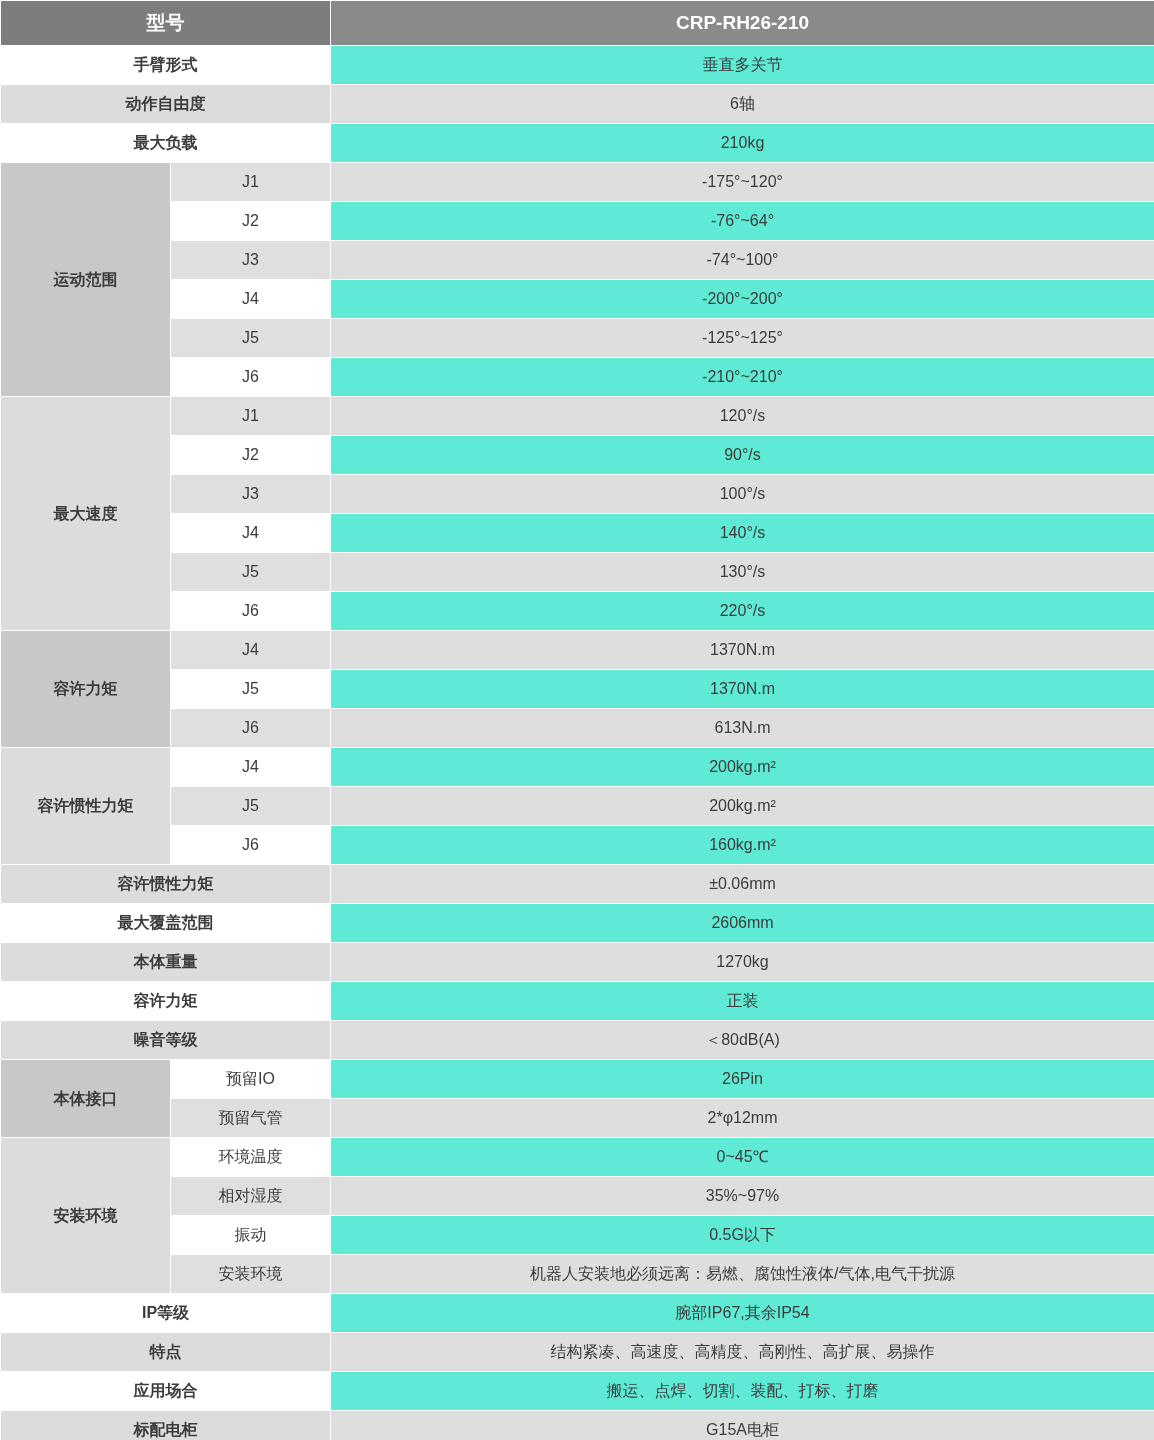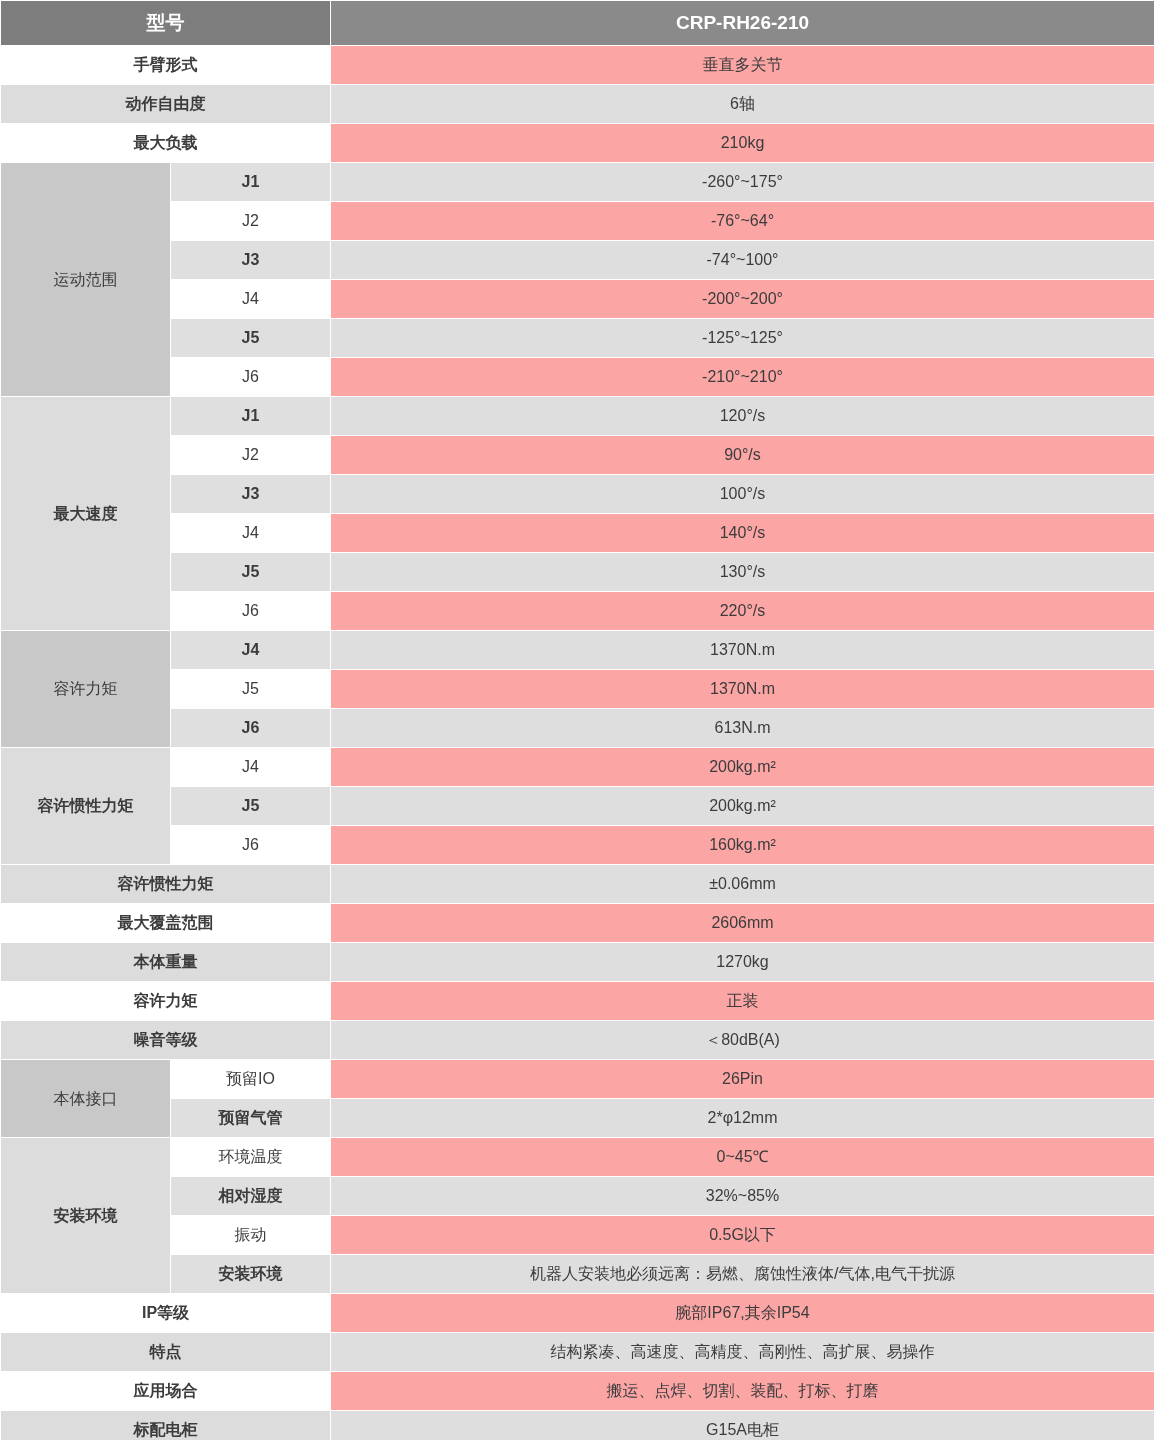--- a/index.html
+++ b/index.html
@@ -37,25 +37,25 @@
     background: #7d7d7d;
     color: #ffffff;
     font-weight: bold;
     font-size: 19px;
     height: 44px;
     margin-top: 33px;
   }
   tr.header td.model-label { background: #7d7d7d; }
   tr.header td.model-value { background: #8a8a8a; }
   .lbl-light  { background: #dcdcdc; font-weight: bold; }
-  .sub-light  { background: #dfdfdf; font-weight: bold; }
+  .sub-light  { background: #dfdfdf; }
   .val-light  { background: #dedede; }
-  .group-dark { background: #c8c8c8; font-weight: normal; }
+  .group-dark { background: #c8c8c8; font-weight: bold; }
   .group-light{ background: #dcdcdc; font-weight: bold; }
-  .val-white  { background: #fca5a5; }
+  .val-white  { background: #5eead4; }
   .lbl-white  { background: #ffffff; font-weight: bold; }
   .sub-white  { background: #ffffff; }
 
   .small-txt { font-size: 15px; }
 </style>
 </head>
 <body>
 
 <table class="spec">
   <colgroup>
@@ -81,21 +81,21 @@
     </tr>
 
     <tr>
       <td class="lbl-white" colspan="2">最大负载</td>
       <td class="val-white">210kg</td>
     </tr>
 
     <tr>
       <td class="group-dark" rowspan="6">运动范围</td>
       <td class="sub-light">J1</td>
-      <td class="val-light">-260°~175°</td>
+      <td class="val-light">-175°~120°</td>
     </tr>
     <tr>
       <td class="sub-white">J2</td>
       <td class="val-white">-76°~64°</td>
     </tr>
     <tr>
       <td class="sub-light">J3</td>
       <td class="val-light">-74°~100°</td>
     </tr>
     <tr>
@@ -200,21 +200,21 @@
       <td class="val-light">2*φ12mm</td>
     </tr>
 
     <tr>
       <td class="group-light" rowspan="4">安装环境</td>
       <td class="sub-white">环境温度</td>
       <td class="val-white">0~45℃</td>
     </tr>
     <tr>
       <td class="sub-light">相对湿度</td>
-      <td class="val-light">32%~85%</td>
+      <td class="val-light">35%~97%</td>
     </tr>
     <tr>
       <td class="sub-white">振动</td>
       <td class="val-white">0.5G以下</td>
     </tr>
     <tr>
       <td class="sub-light">安装环境</td>
       <td class="val-light small-txt">机器人安装地必须远离：易燃、腐蚀性液体/气体,电气干扰源</td>
     </tr>
 

